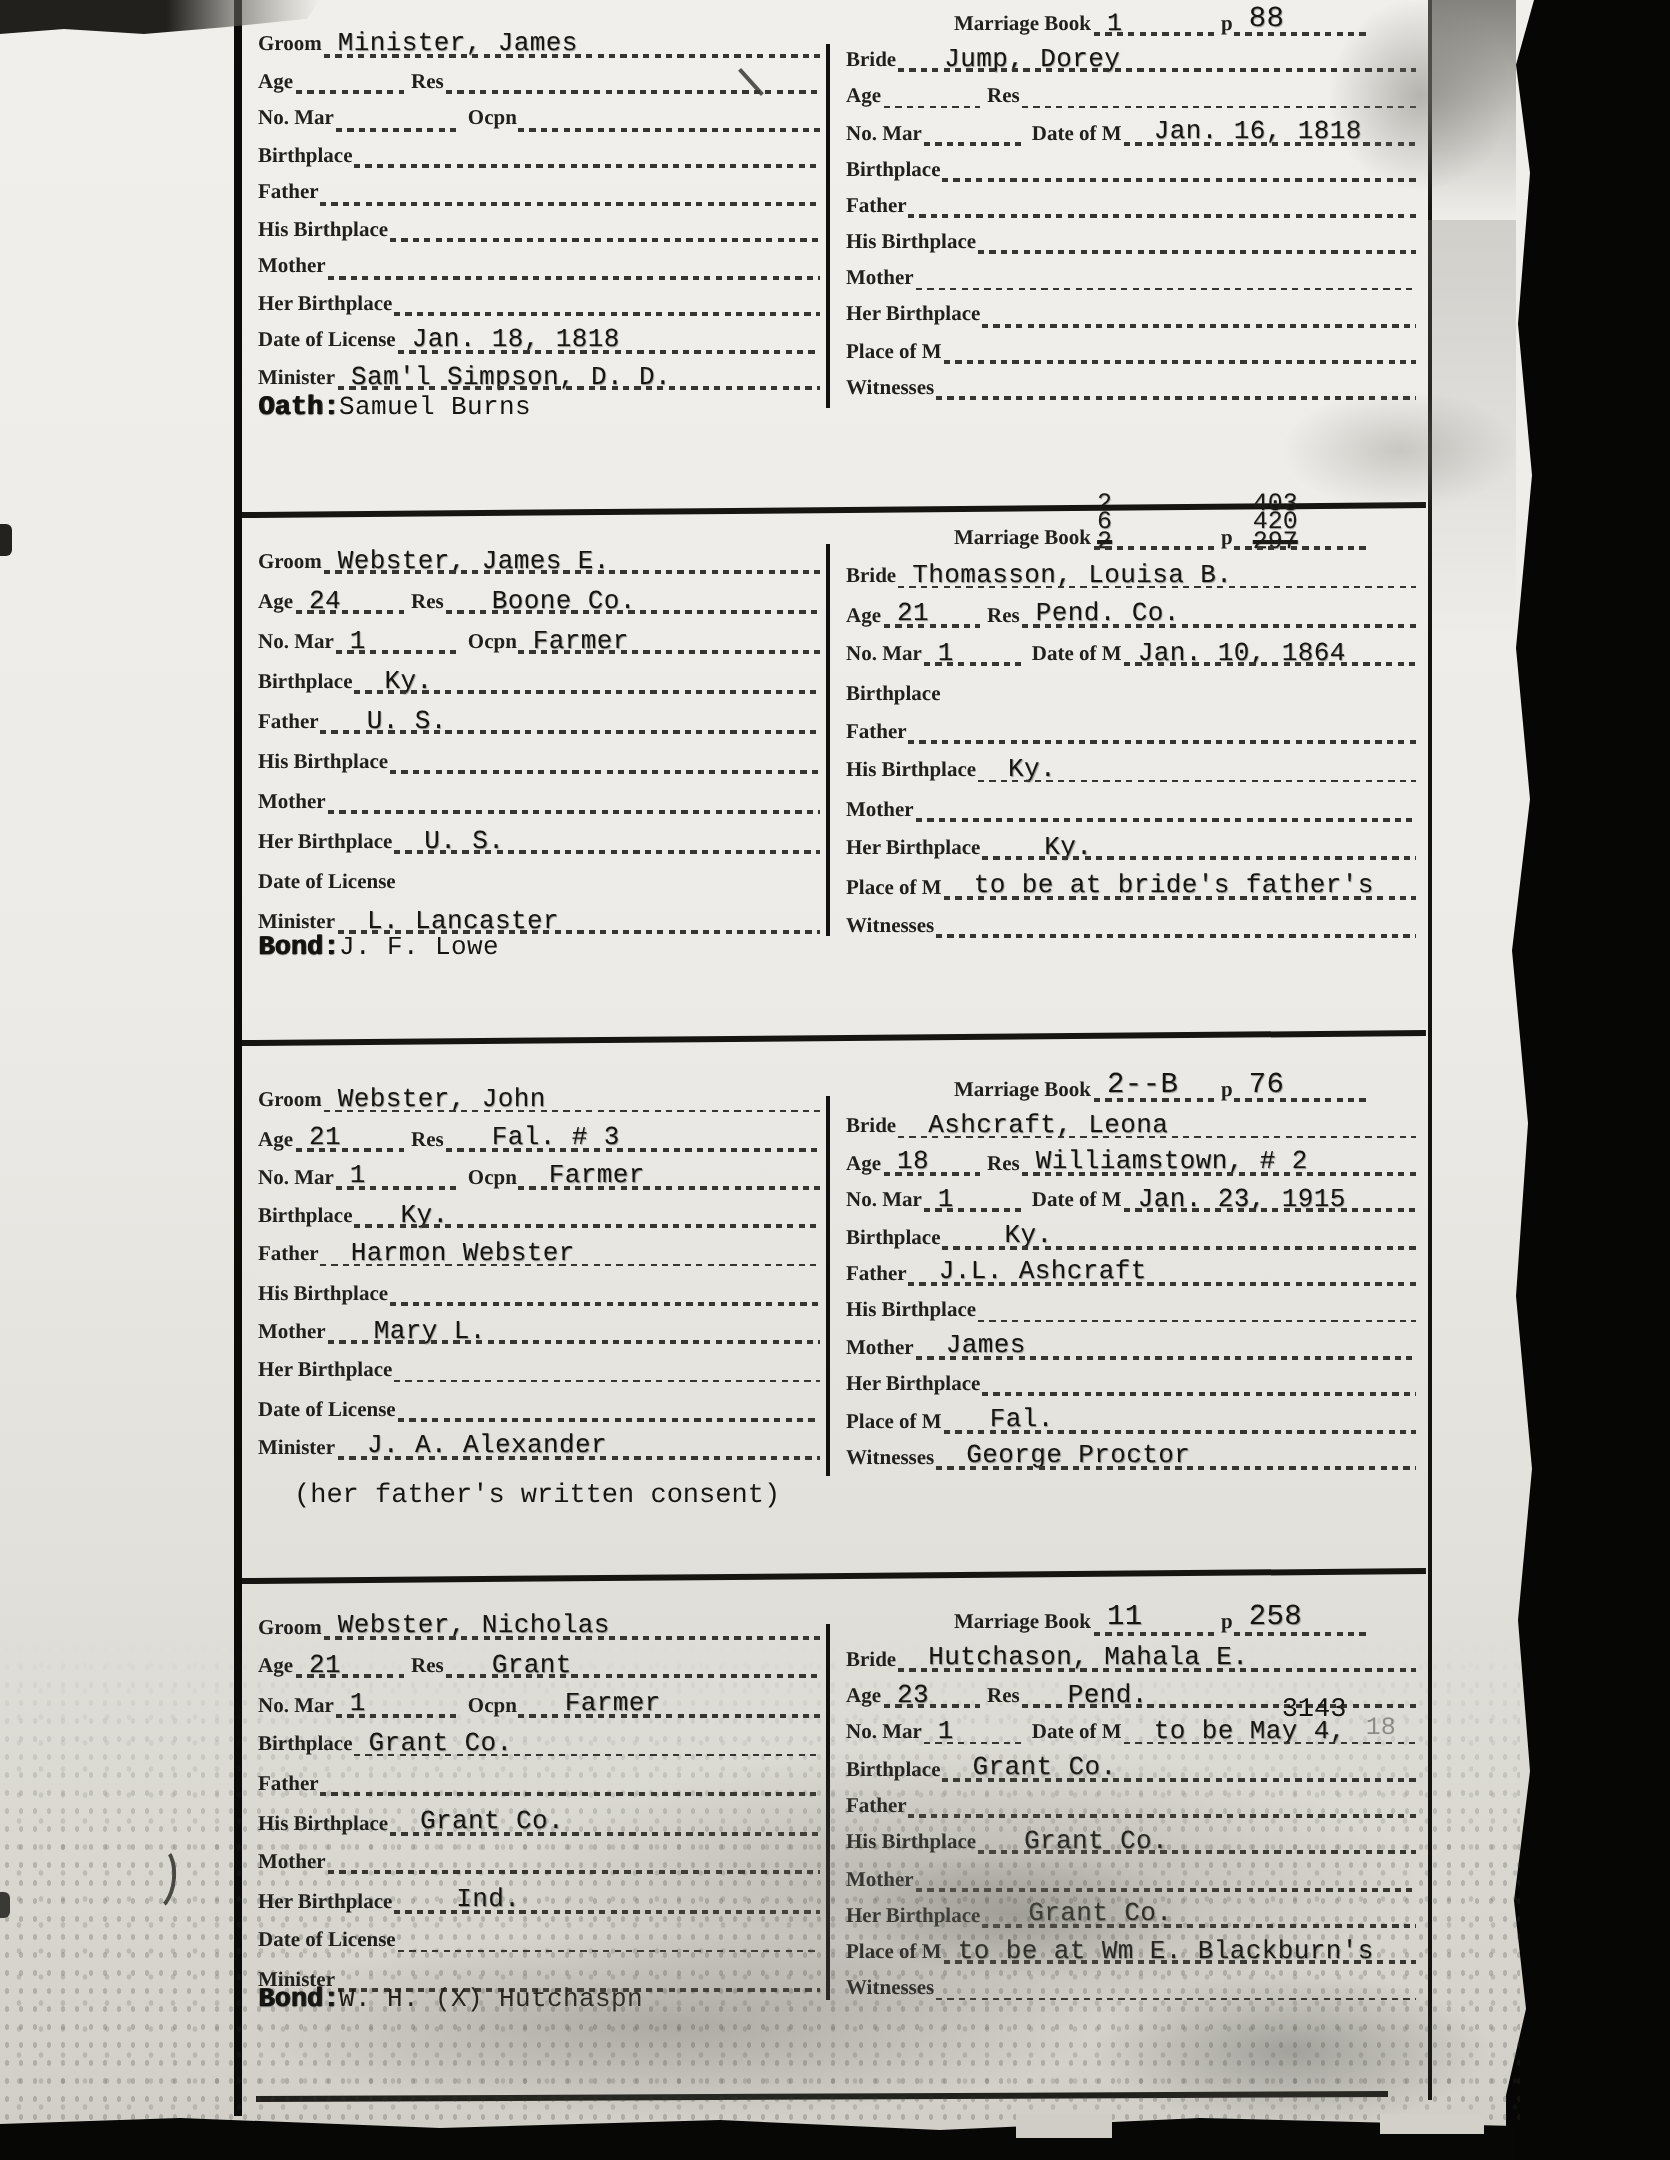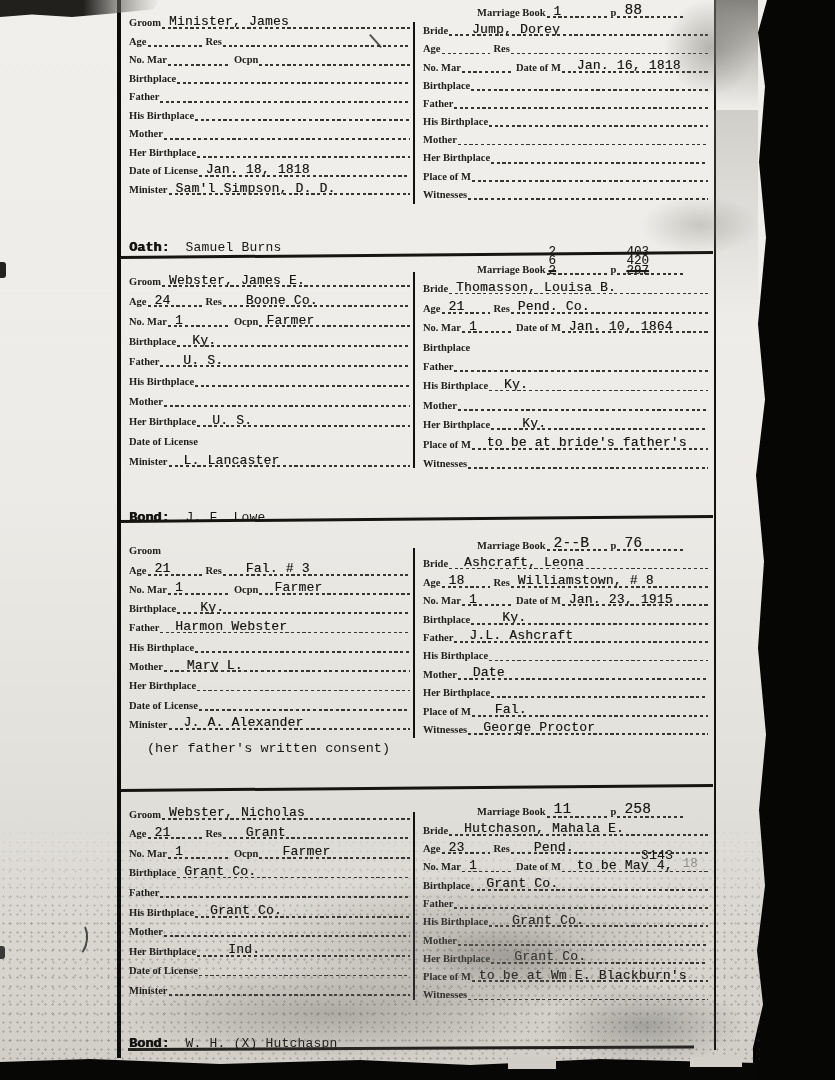--- a/index.html
+++ b/index.html
@@ -26,22 +26,22 @@
       background:repeating-linear-gradient(90deg,#37352f 0 3.1px,transparent 3.1px 5.7px);}
   .val{position:absolute;left:8px;bottom:3.5px;font:13px/1 "Liberation Mono",monospace;color:#161511;
       white-space:pre;letter-spacing:.2px;text-shadow:.4px .4px .5px rgba(40,38,34,.45);}
   .hval{font-size:14.5px;bottom:4px;}
   .sm{font-size:12.5px;bottom:3px;}
   .bookrow{margin-left:54px;width:240px;}
   .stack{position:absolute;left:3px;bottom:1px;display:flex;flex-direction:column;align-items:flex-start;}
   .sv{font:12.5px/9.8px "Liberation Mono",monospace;color:#1b1a17;text-shadow:.3px .3px .4px rgba(40,38,34,.4);white-space:pre;}
   .struck{text-decoration:line-through;text-decoration-thickness:1.6px;}
   .xrow{position:relative;display:flex;align-items:baseline;}
-  .xbold{font:700 13.5px/1 "Liberation Mono",monospace;color:#121210;text-shadow:.7px 0 0 #26251f,.3px .4px .5px rgba(0,0,0,.5);white-space:pre;margin-top:44px;}
-  .xtext{font:13px/1 "Liberation Mono",monospace;color:#161511;margin-left:16px;white-space:pre;letter-spacing:.2px;}
+  .xbold{font:700 13.5px/1 "Liberation Mono",monospace;color:#121210;text-shadow:.7px 0 0 #26251f,.3px .4px .5px rgba(0,0,0,.5);white-space:pre;}
+  .xtext{font:13px/1 "Liberation Mono",monospace;color:#161511;white-space:pre;letter-spacing:.2px;}
   .note{font:13.5px/1 "Liberation Mono",monospace;color:#171613;margin-left:18px;white-space:pre;}
   .wit2{font:13px/1 "Liberation Mono",monospace;color:#161511;margin-left:82px;white-space:pre;}
   .raised{position:absolute;left:80px;bottom:13px;font:13.5px/1 "Liberation Mono",monospace;color:#14130f;white-space:pre;}
   .faint{position:absolute;left:122px;bottom:5px;font:12.5px/1 "Liberation Mono",monospace;color:#14130f;opacity:.4;white-space:pre;}
   
   .right-bar{position:absolute;left:753px;top:0;width:82px;height:1080px;background:#060605;
       clip-path:polygon(14px 0,100% 0,100% 100%,0 100%,0 97%,10px 93%,4px 88%,12px 82%,6px 75%,13px 68%,5px 60%,11px 52%,3px 44%,12px 37%,5px 30%,13px 22%,6px 15%,12px 8%,5px 3%);}
   .right-speck{position:absolute;left:714px;top:0;width:44px;height:110px;
       background:linear-gradient(180deg,rgba(95,93,87,.75),rgba(125,123,116,.35) 55%,transparent);}
   .right-speck2{position:absolute;left:714px;top:110px;width:44px;height:260px;
@@ -392,20 +392,23 @@
           <span class="lbl">Witnesses</span>
           <span class="fill">
             <span class="val"></span>
           </span>
         </div>
       </div>
       <div class="vdiv" style="top: 272px; height: 196px;"></div>
       <div class="col gcol" style="top: 540px;">
         <div class="frow" style="height: 19.3px;">
           <span class="lbl">Groom</span>
+          <span class="fill">
+            <span class="val">Webster, John</span>
+          </span>
         </div>
         <div class="frow" style="height: 19.3px;">
           <span class="lbl">Age</span>
           <span class="fill fw" style="flex: 0 0 56px;">
             <span class="val">21</span>
           </span>
           <span class="lbl l2">Res</span>
           <span class="fill">
             <span class="val">  Fal. # 3</span>
           </span>
@@ -483,21 +486,21 @@
             <span class="val"> Ashcraft, Leona</span>
           </span>
         </div>
         <div class="frow" style="height: 18.4px;">
           <span class="lbl">Age</span>
           <span class="fill fw" style="flex: 0 0 50px;">
             <span class="val">18</span>
           </span>
           <span class="lbl l2">Res</span>
           <span class="fill">
-            <span class="val">Williamstown, # 8</span>
+            <span class="val">Williamstown, # 2</span>
           </span>
         </div>
         <div class="frow" style="height: 18.4px;">
           <span class="lbl">No. Mar</span>
           <span class="fill fw" style="flex: 0 0 52px;">
             <span class="val">1</span>
           </span>
           <span class="lbl l2">Date of M</span>
           <span class="fill">
             <span class="val">Jan. 23, 1915</span>
@@ -517,21 +520,21 @@
         </div>
         <div class="frow" style="height: 18.4px;">
           <span class="lbl">His Birthplace</span>
           <span class="fill">
             <span class="val"></span>
           </span>
         </div>
         <div class="frow" style="height: 18.4px;">
           <span class="lbl">Mother</span>
           <span class="fill">
-            <span class="val"> Date</span>
+            <span class="val"> James</span>
           </span>
         </div>
         <div class="frow" style="height: 18.4px;">
           <span class="lbl">Her Birthplace</span>
           <span class="fill">
             <span class="val"></span>
           </span>
         </div>
         <div class="frow" style="height: 18.4px;">
           <span class="lbl">Place of M</span>

